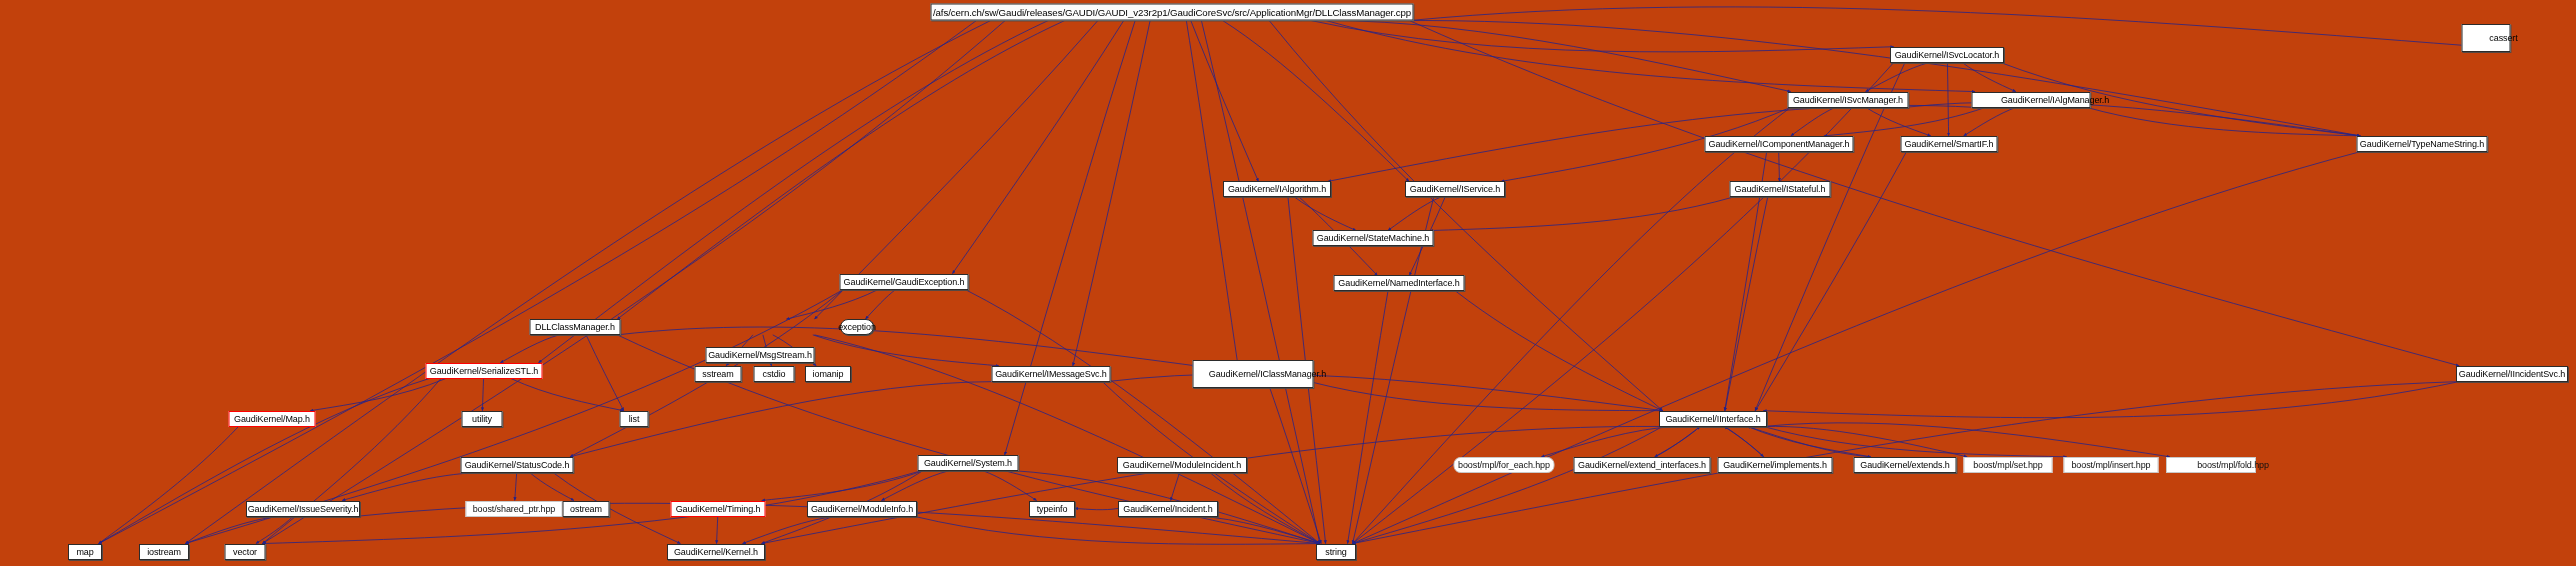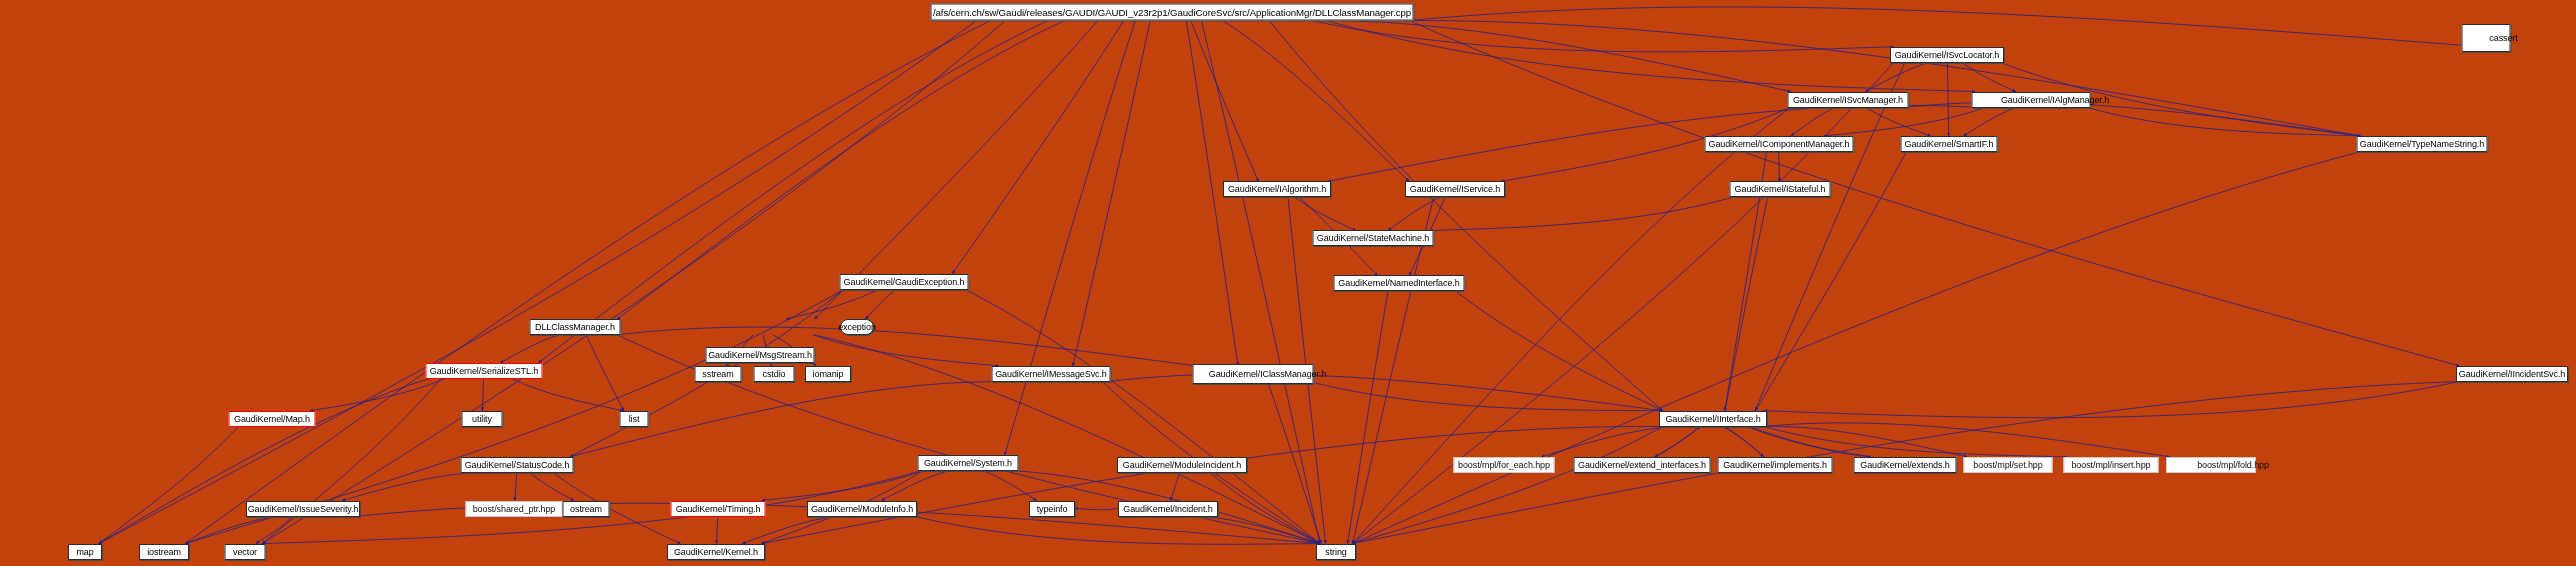--- a/index.html
+++ b/index.html
@@ -185,30 +185,30 @@
       <div class="node n-normal" style="left: 1399px; top: 283px; width: 131px; height: 16px;">GaudiKernel/NamedInterface.h</div>
       <div class="node n-normal" style="left: 904px; top: 282px; width: 129px; height: 16px;">GaudiKernel/GaudiException.h</div>
       <div class="node n-normal" style="left: 575px; top: 327px; width: 91px; height: 16px;">DLLClassManager.h</div>
       <div class="node n-normal" style="left: 760px; top: 327px; width: 109px; height: 16px; margin-top: 28px;">GaudiKernel/MsgStream.h</div>
       <div class="node n-normal" style="left: 857px; top: 327px; width: 34px; height: 16px; border-radius: 8px;">exception</div>
       <div class="node n-red" style="left: 484px; top: 371px; width: 117px; height: 16px;">GaudiKernel/SerializeSTL.h</div>
       <div class="node n-normal" style="left: 718px; top: 374px; width: 47px; height: 16px;">sstream</div>
       <div class="node n-normal" style="left: 774px; top: 374px; width: 41px; height: 16px;">cstdio</div>
       <div class="node n-normal" style="left: 828px; top: 374px; width: 46px; height: 16px;">iomanip</div>
       <div class="node n-normal" style="left: 1051px; top: 374px; width: 119px; height: 16px;">GaudiKernel/IMessageSvc.h</div>
-      <div class="node n-normal" style="left: 1253px; top: 374px; width: 121px; height: 20px; padding-left: 29px;">GaudiKernel/IClassManager.h</div>
+      <div class="node n-normal" style="left: 1253px; top: 374px; width: 121px; height: 28px; padding-left: 29px;">GaudiKernel/IClassManager.h</div>
       <div class="node n-normal" style="left: 2512px; top: 374px; width: 112px; height: 16px;">GaudiKernel/IIncidentSvc.h</div>
       <div class="node n-red" style="left: 272px; top: 419px; width: 87px; height: 16px;">GaudiKernel/Map.h</div>
       <div class="node n-normal" style="left: 482px; top: 419px; width: 41px; height: 16px;">utility</div>
       <div class="node n-normal" style="left: 634px; top: 419px; width: 29px; height: 16px;">list</div>
       <div class="node n-normal" style="left: 1713px; top: 419px; width: 108px; height: 16px;">GaudiKernel/IInterface.h</div>
       <div class="node n-normal" style="left: 517px; top: 465px; width: 113px; height: 16px;">GaudiKernel/StatusCode.h</div>
       <div class="node n-normal" style="left: 968px; top: 463px; width: 101px; height: 16px;">GaudiKernel/System.h</div>
       <div class="node n-normal" style="left: 1182px; top: 465px; width: 130px; height: 16px;">GaudiKernel/ModuleIncident.h</div>
-      <div class="node n-light" style="left: 1504px; top: 465px; width: 101px; height: 16px;">boost/mpl/for_each.hpp</div>
+      <div class="node n-light" style="left: 1504px; top: 465px; width: 101px; height: 16px; border-radius: 7px;">boost/mpl/for_each.hpp</div>
       <div class="node n-normal" style="left: 1642px; top: 465px; width: 137px; height: 16px;">GaudiKernel/extend_interfaces.h</div>
       <div class="node n-normal" style="left: 1775px; top: 465px; width: 115px; height: 16px;">GaudiKernel/implements.h</div>
       <div class="node n-normal" style="left: 1905px; top: 465px; width: 103px; height: 16px;">GaudiKernel/extends.h</div>
       <div class="node n-light" style="left: 2008px; top: 465px; width: 89px; height: 16px;">boost/mpl/set.hpp</div>
       <div class="node n-light" style="left: 2111px; top: 465px; width: 95px; height: 16px;">boost/mpl/insert.hpp</div>
       <div class="node n-light" style="left: 2211px; top: 465px; width: 90px; height: 16px; padding-left: 44px;">boost/mpl/fold.hpp</div>
       <div class="node n-normal" style="left: 303px; top: 509px; width: 114px; height: 16px;">GaudiKernel/IssueSeverity.h</div>
       <div class="node n-light" style="left: 514px; top: 509px; width: 97px; height: 16px;">boost/shared_ptr.hpp</div>
       <div class="node n-normal" style="left: 586px; top: 509px; width: 47px; height: 16px; text-align: center;">ostream</div>
       <div class="node n-red" style="left: 718px; top: 509px; width: 95px; height: 16px;">GaudiKernel/Timing.h</div>

